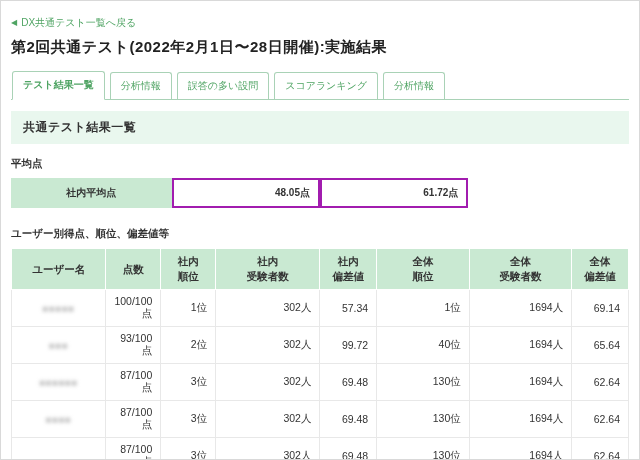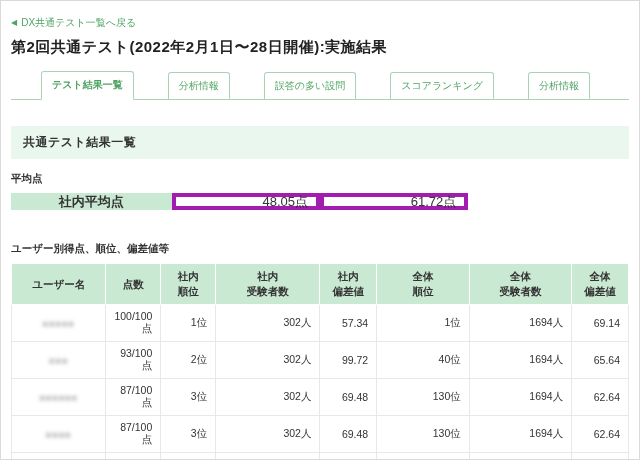--- a/index.html
+++ b/index.html
@@ -35,57 +35,57 @@
   .tabs {
     display: flex; gap: 5px; align-items: flex-end;
     border-bottom: 1px solid #a9d2b6;
     padding: 0 0 0 1px;
   }
   .tab {
     font-size: 10px; color: #4fa463; background: #fff;
     border: 1px solid #a9d2b6; border-bottom: none;
     border-radius: 3px 3px 0 0;
     padding: 6px 10px 6px 10px;
-    cursor: pointer; white-space: nowrap; margin-left: 29px;
+    cursor: pointer; white-space: nowrap;
   }
   .tab.active {
     font-weight: bold;
     margin-bottom: -1px;
     border-bottom: 1px solid #ffffff;
     padding-bottom: 7px;
   }
 
   
   .section-bar {
-    margin-top: 26px;
+    margin-top: 11px;
     background: #e9f7ee;
     padding: 8px 12px;
     font-size: 12px; font-weight: bold; color: #333;
     letter-spacing: 0.5px;
   }
 
   .sub-label {
     font-size: 10.5px; font-weight: bold; color: #333;
     margin: 13px 0 7px 0;
   }
 
   
   .avg-table { display: flex; width: 100%; height: 30px; }
   .avg-cell {
     display: flex; align-items: center;
-    font-size: 13px; height: 17px;
+    font-size: 10px; height: 30px;
   }
   .avg-label {
     width: 26%; background: #c9e9d2; color: #333;
     justify-content: center; font-weight: bold;
   }
   .avg-value {
     width: 24%; background: #fff;
-    border: 4px solid #a21caf;
-    justify-content: flex-end; padding-right: 8px;
+    border: 2px solid #a21caf;
+    justify-content: flex-end; padding-right: 8px; font-weight: bold;
   }
 
   
   .results-table {
     width: 100%; border-collapse: collapse; table-layout: fixed;
     font-size: 10.5px; margin-top: 2px;
   }
   .results-table th {
     background: #c9e9d2; color: #333; font-weight: bold;
     border: 1px solid #ffffff;

